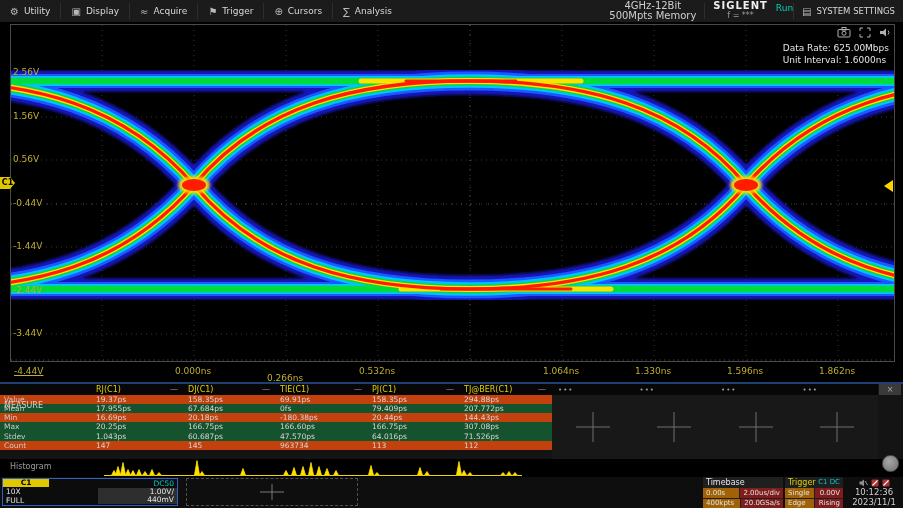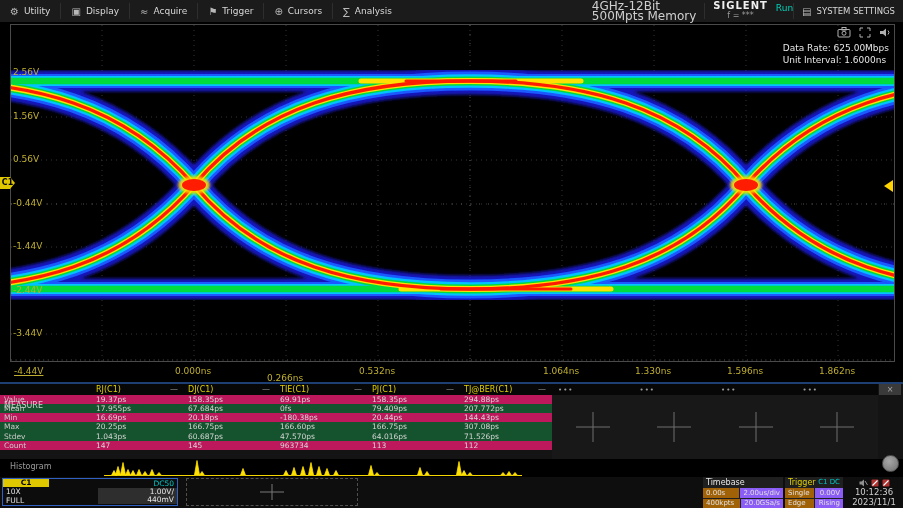--- a/index.html
+++ b/index.html
@@ -6,21 +6,21 @@
   #screen{position:relative;width:903px;height:508px;font-family:"DejaVu Sans",sans-serif;background:#000;color:#ccc;}
 
   
   #topbar{position:absolute;left:0;top:0;width:903px;height:22px;background:#1b1b1b;display:flex;align-items:stretch;font-size:9px;}
   #menu-items{display:flex;align-items:stretch;}
   .menu-item{display:flex;align-items:center;gap:5px;padding:0 10px;color:#d8d8d8;cursor:default;}
   .menu-item .mi-icon{color:#b8b8b8;font-size:10px;}
   .menu-sep{width:1px;background:#2e2e2e;margin:3px 0;}
   #topbar-right{margin-left:auto;display:flex;align-items:stretch;}
   .tb-block{display:flex;flex-direction:column;justify-content:center;padding:0 8px;}
-  #specs-block{color:#cfcfcf;font-size:12px;text-align:left;line-height:10px;}
+  #specs-block{color:#cfcfcf;font-size:10px;text-align:center;line-height:10px;}
   #brand-block{text-align:center;line-height:10px;}
   #brand-name{color:#f0f0f0;font-size:10px;font-weight:bold;letter-spacing:1px;}
   #trig-freq{color:#9a9a9a;font-size:8px;}
   #run-badge{color:#00d0b8;font-size:9px;display:flex;align-items:flex-start;padding-top:3px;}
   #sys-settings{display:flex;align-items:center;gap:5px;color:#d8d8d8;font-size:8.5px;padding:0 8px;}
   #sys-settings .mi-icon{font-size:10px;color:#b8b8b8;}
 
   
   #plot-frame{position:absolute;left:10px;top:24px;width:885px;height:338px;border:1px solid #4a4a4a;background:#000;box-sizing:border-box;overflow:hidden;}
   #plot-frame svg{position:absolute;left:0;top:0;}
@@ -38,21 +38,21 @@
   #blue-sep{position:absolute;left:0;top:382px;width:903px;height:2px;background:#1d3f73;}
 
   
   #measure-table{position:absolute;left:0;top:384px;width:903px;height:75px;background:#141414;font-size:7.5px;}
   #table-left{position:absolute;left:0;top:0;width:552px;height:75px;}
   #table-right{position:absolute;left:552px;top:0;width:326px;height:75px;background:#181818;}
   .t-header{display:flex;height:11px;background:#070707;align-items:center;}
   .t-hcell{box-sizing:border-box;padding-left:4px;color:#e0d000;font-size:8px;display:flex;align-items:center;justify-content:space-between;}
   .t-hcell .hdr-dash{color:#8a8a8a;padding-right:6px;}
   #measure-title{color:#cfcfcf;font-size:8px;margin-top:32px;}
-  .t-row{display:flex;height:9.15px;align-items:center;background:#be185d;}
+  .t-row{display:flex;height:9.15px;align-items:center;background:#c2410c;}
   .t-row.stripe{background:#14532d;}
   .t-cell{box-sizing:border-box;padding-left:4px;color:#d6d6d6;white-space:nowrap;overflow:hidden;}
   .t-lab{color:#c9c9c9;}
   .dots-hcell{box-sizing:border-box;width:81.5px;color:#9a9a9a;font-size:7px;padding-left:6px;letter-spacing:1px;}
   #plus-zone{position:absolute;left:0;top:11px;width:326px;height:64px;display:flex;}
   .bigplus{position:relative;width:81.5px;height:64px;}
   .bigplus::before{content:"";position:absolute;left:50%;top:50%;width:34px;height:1px;background:#6f6f6f;transform:translate(-50%,-50%);}
   .bigplus::after{content:"";position:absolute;left:50%;top:50%;width:1px;height:30px;background:#6f6f6f;transform:translate(-50%,-50%);}
   #measure-close{position:absolute;left:879px;top:384px;width:22px;height:11px;background:#3a3a3a;color:#aaa;
     font-size:8px;line-height:11px;text-align:center;}
@@ -77,21 +77,21 @@
   #add-box .smallplus::after{content:"";position:absolute;left:50%;top:50%;width:1px;height:16px;background:#787878;transform:translate(-50%,-50%);}
   .info-box{position:absolute;top:0;height:31px;background:#1f1f1f;box-sizing:border-box;font-size:7px;}
   #timebase-box{left:703px;width:80px;}
   #trigger-box{left:785px;width:58px;}
   .ib-header{height:10px;display:flex;justify-content:space-between;align-items:center;padding:0 3px;font-size:8px;color:#e8e8e8;}
   #trigger-box .ib-title{color:#e0d000;}
   #trigger-source{color:#00c8c8;font-size:7px;}
   .ib-row{display:flex;height:9.5px;gap:1px;margin-top:1px;}
   .ib-l,.ib-r{flex:1;display:flex;align-items:center;padding:0 3px;color:#e0e0e0;}
   .ib-l{background:#a16207;}
-  .ib-r{background:#8b5cf6;justify-content:flex-end;}
+  .ib-r{background:#7f1d1d;justify-content:flex-end;}
   #clock-area{position:absolute;left:845px;top:0;width:58px;height:31px;text-align:center;color:#cfcfcf;font-size:8.5px;line-height:10px;}
   #clock-icons{display:flex;justify-content:center;gap:3px;padding-top:1px;height:9px;align-items:center;}
 </style>
 </head>
 <body>
 
 <div id="screen">
 
   <div id="topbar">
     <div id="menu-items">

